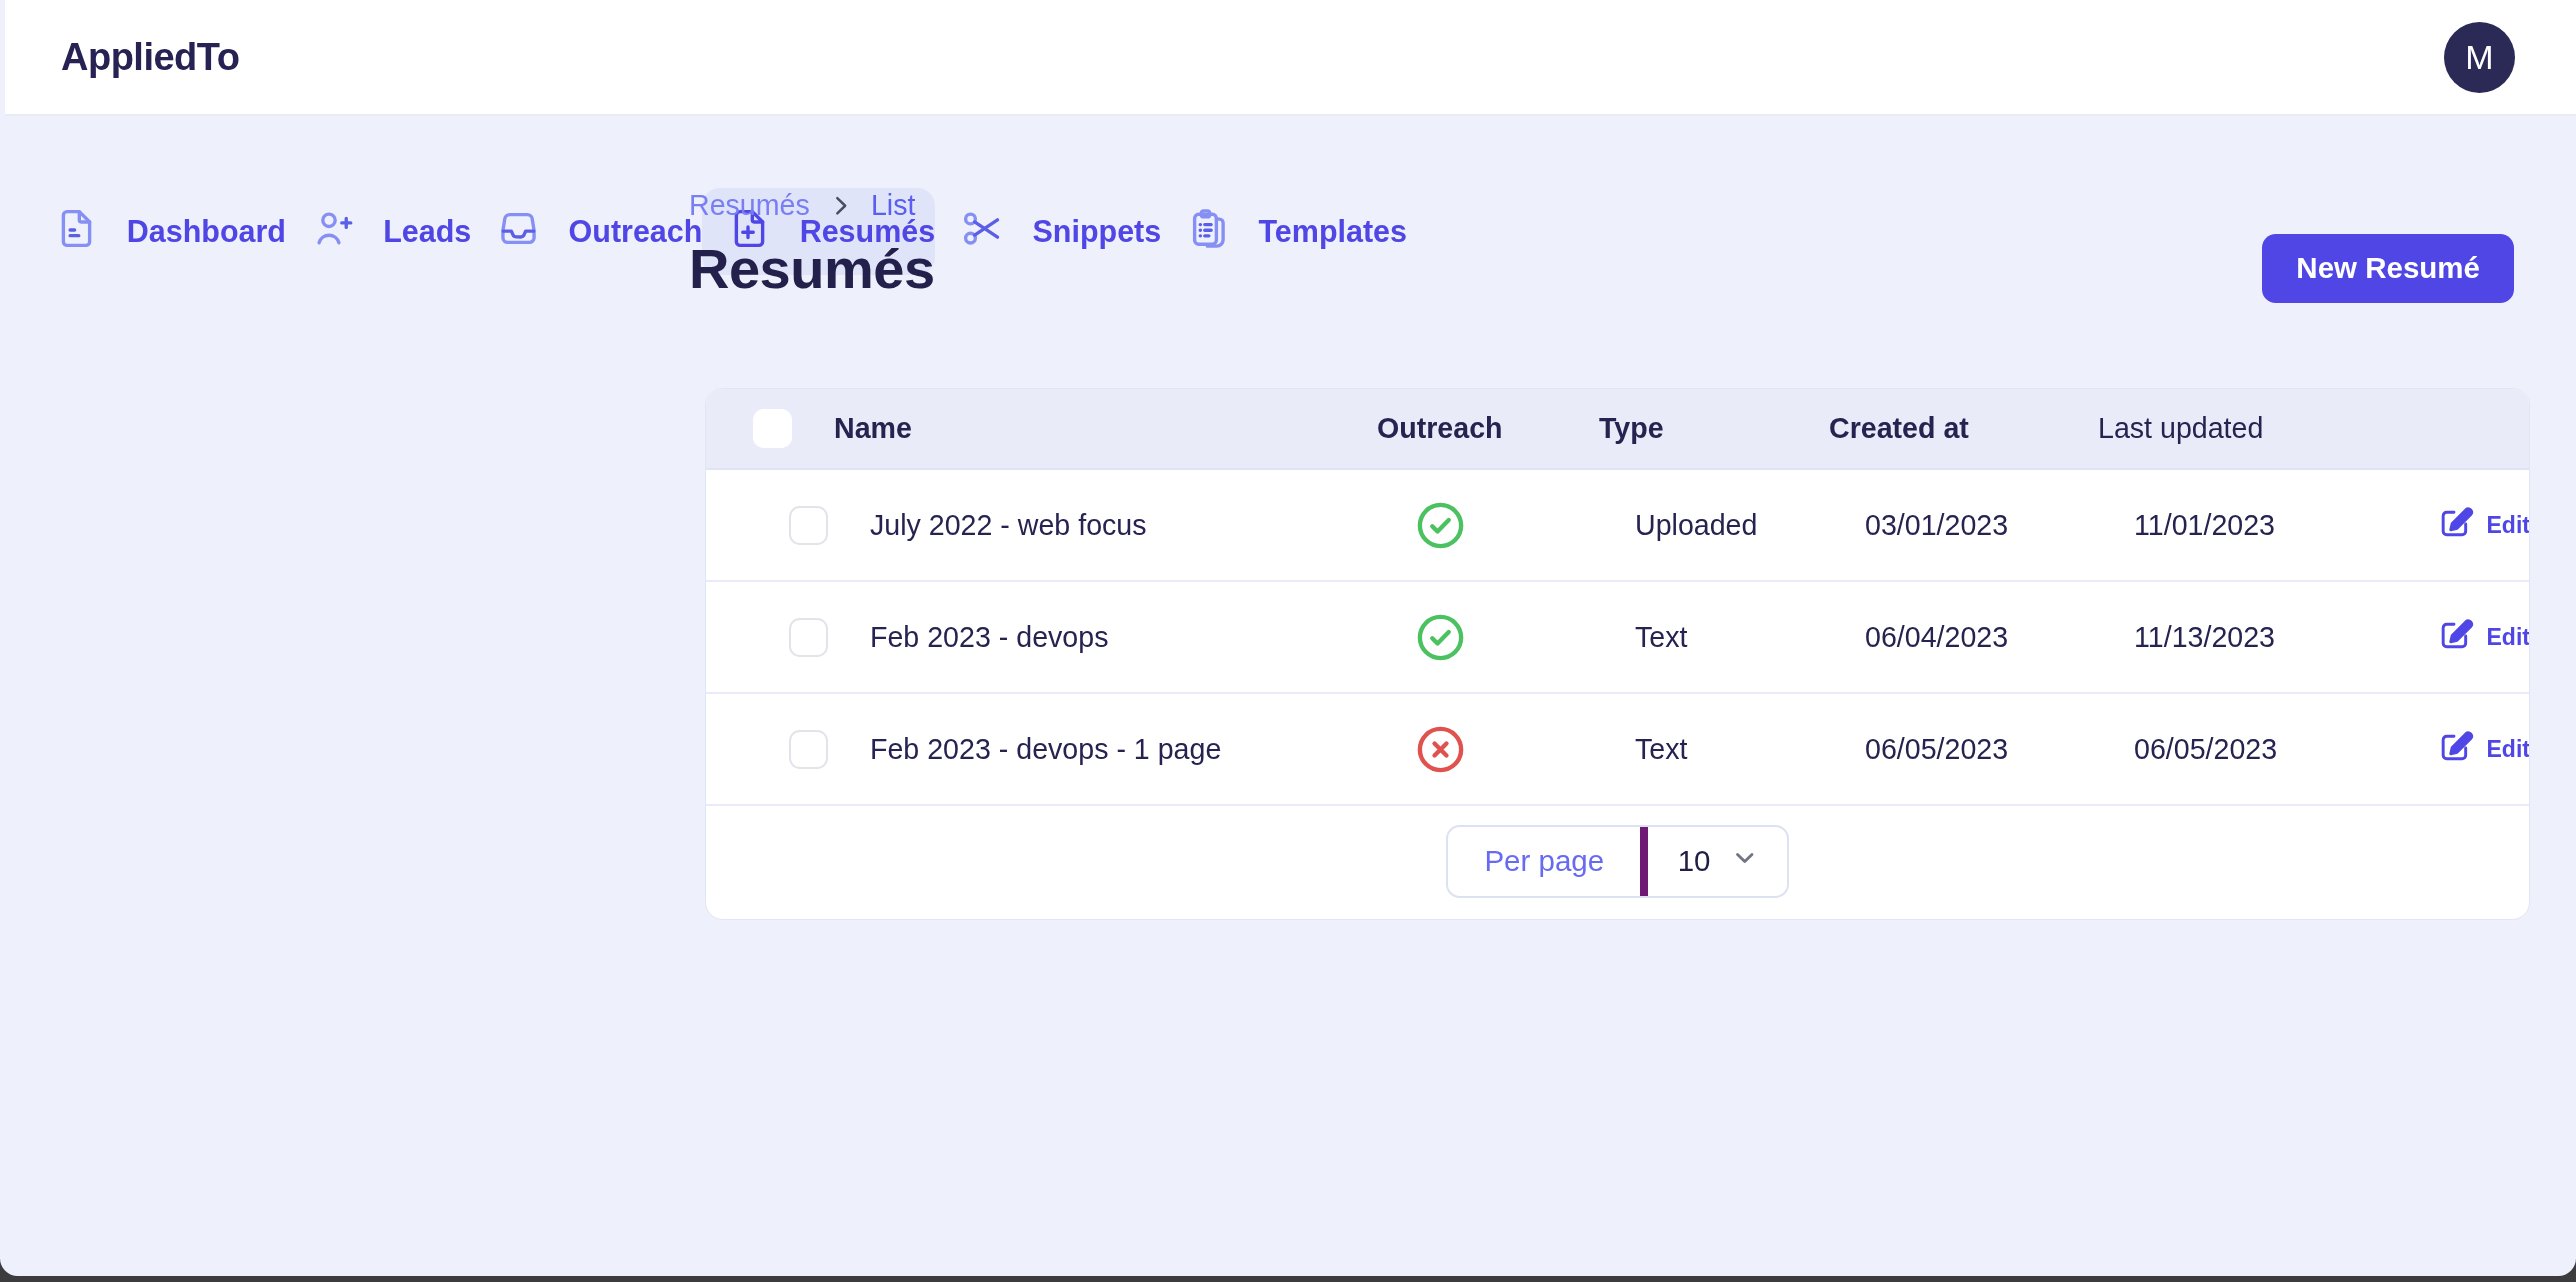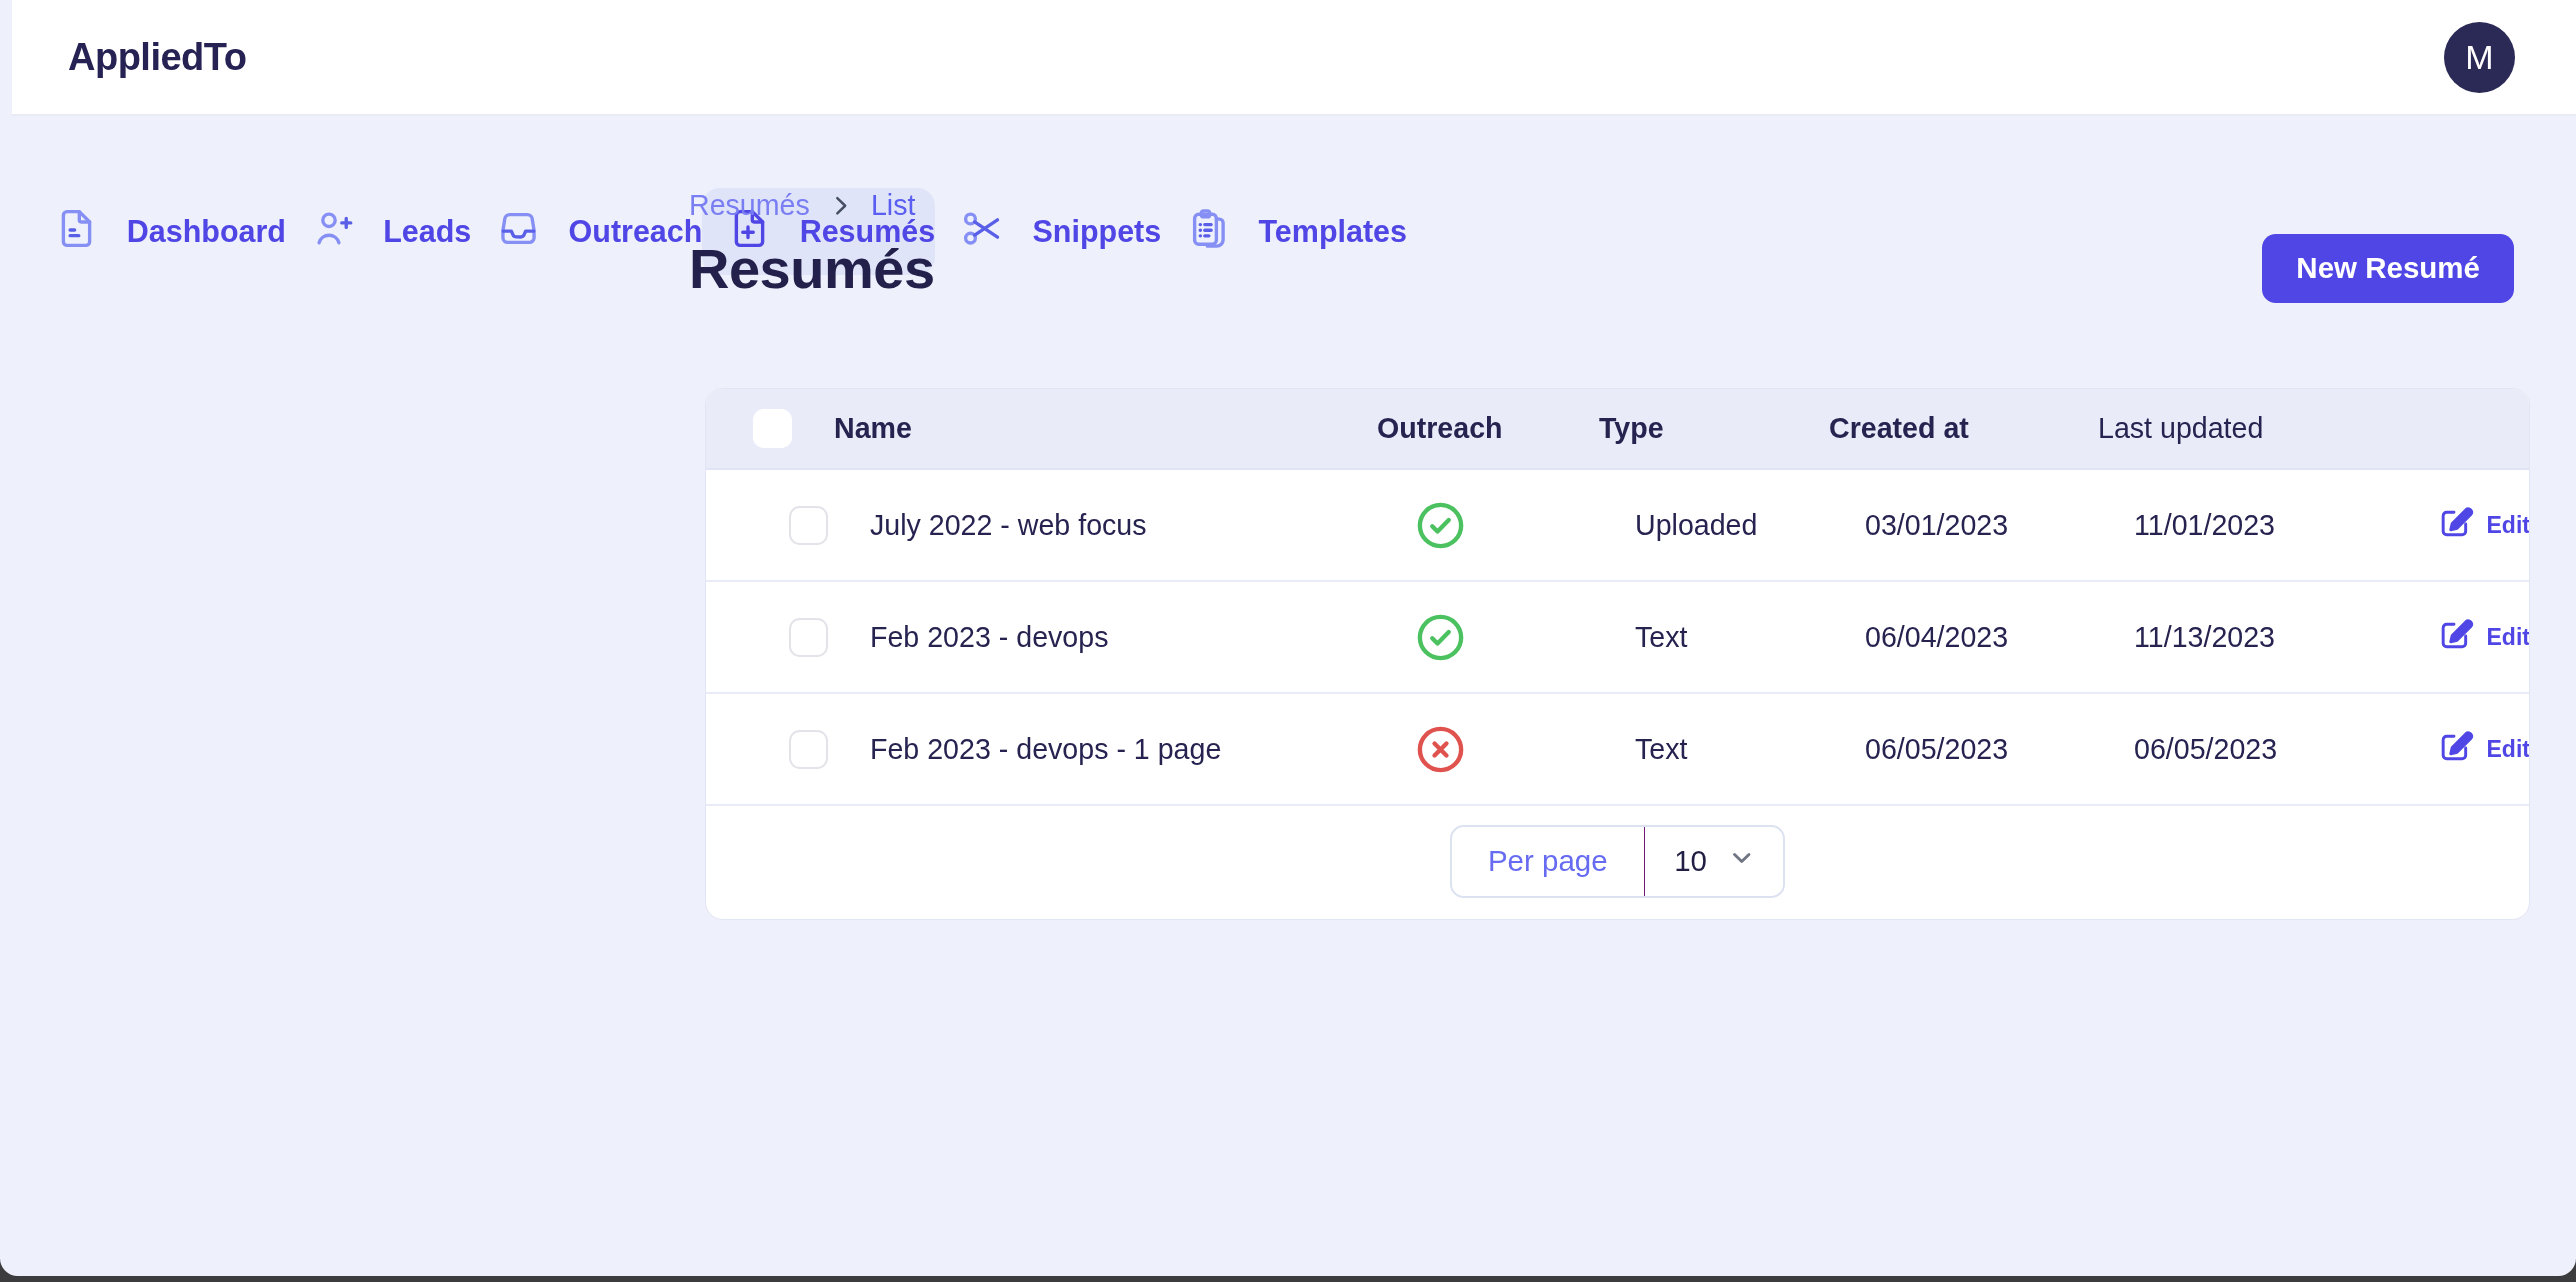--- a/index.html
+++ b/index.html
@@ -10,21 +10,21 @@
     overflow:hidden;
   }
   #app{
     position:relative;width:2576px;height:1276px;
     background:#eef0fb;
     border-radius:0 0 17.7px 17.7px;
     overflow:hidden;
   }
   
   .topbar{
-    position:absolute;top:0;left:12px;right:0;height:116px;
+    position:absolute;top:0;left:5px;right:0;height:116px;
     background:#ffffff;border-bottom:2px solid #e8eaf4;
     display:flex;align-items:center;justify-content:space-between;
     padding:0 61px 0 56px;box-sizing:border-box;z-index:10;
   }
   .logo{font-size:38px;font-weight:800;color:#262253;letter-spacing:-0.5px;}
   .avatar{
     width:71px;height:71px;border-radius:50%;
     background:#2b2955;color:#ffffff;font-size:34px;
     display:flex;align-items:center;justify-content:center;
   }
@@ -83,21 +83,21 @@
     color:#4f46e5;font-weight:700;font-size:23px;cursor:pointer;
   }
   .edit-link svg{width:37px;height:37px;}
   .tfoot{height:110px;display:flex;align-items:center;justify-content:center;}
   .perpage{
     display:flex;align-items:stretch;height:73px;background:#ffffff;
     border:2px solid #dde2f1;border-radius:13.8px;box-sizing:border-box;overflow:hidden;
   }
   .pp-label{
     display:flex;align-items:center;padding:4px 36px;
-    color:#666bf1;font-size:29.5px;border-right:1px solid #701a75;cursor:pointer;
+    color:#666bf1;font-size:29.5px;border-right:8px solid #701a75;cursor:pointer;
   }
   .pp-select{
     display:flex;align-items:center;gap:19px;padding:0 25.6px 0 29.5px;
     font-size:29.5px;color:#211e44;cursor:pointer;
   }
   .pp-select svg{width:31.5px;height:31.5px;}
 </style>
 </head>
 <body>
 

